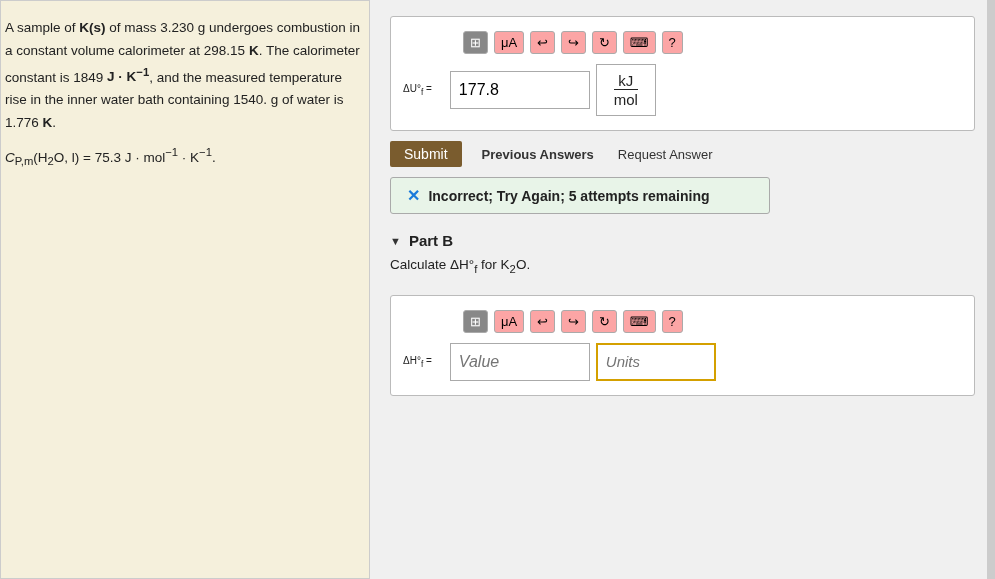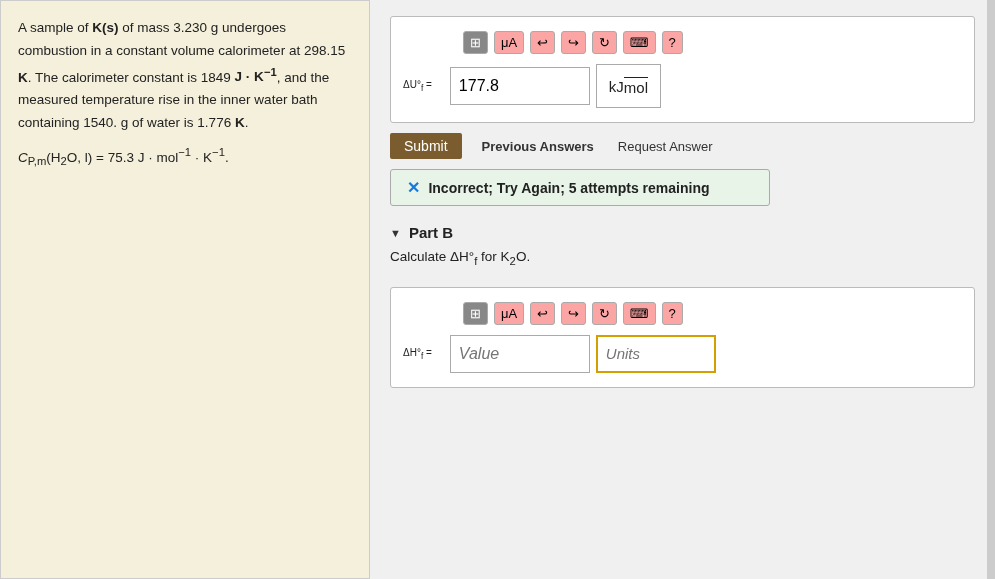--- a/index.html
+++ b/index.html
@@ -14,21 +14,21 @@
     }
     .layout {
       display: flex;
       width: 995px;
       min-height: 579px;
     }
     .left-panel {
       width: 370px;
       background: #f5f0dc;
       border: 1px solid #ccc;
-      padding: 16px 17px;
+      padding: 16px 4px;
       font-size: 13.5px;
       line-height: 1.6;
     }
     .right-panel {
       flex: 1;
       background: #f0f0f0;
       padding: 16px 20px;
       overflow-y: auto;
     }
     .problem-text {
@@ -80,26 +80,26 @@
     .value-input {
       border: 1px solid #aaa;
       padding: 5px 8px;
       font-size: 16px;
       width: 140px;
       height: 38px;
     }
     .units-box {
       border: 1px solid #aaa;
       display: flex;
-      flex-direction: row;
+      flex-direction: column;
       align-items: center;
       justify-content: center;
       padding: 4px 12px;
       font-size: 15px;
-      height: 44px;
+      height: 52px;
       background: #fff;
       min-width: 60px;
     }
     .units-top { font-size: 15px; }
     .units-bottom { font-size: 15px; border-top: 1px solid #222; padding-top: 1px; }
     .submit-row {
       display: flex;
       align-items: center;
       gap: 20px;
       margin-bottom: 10px;

